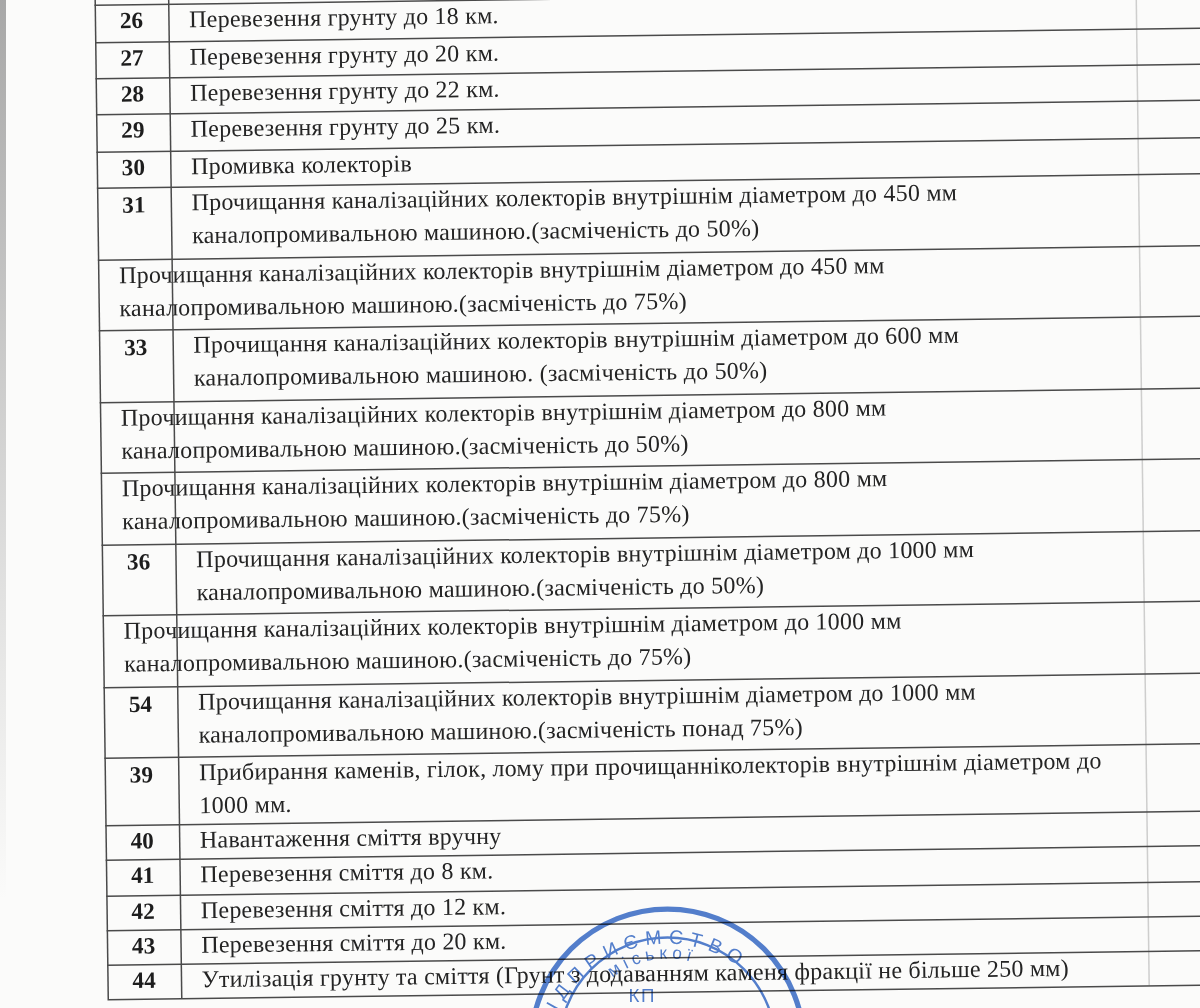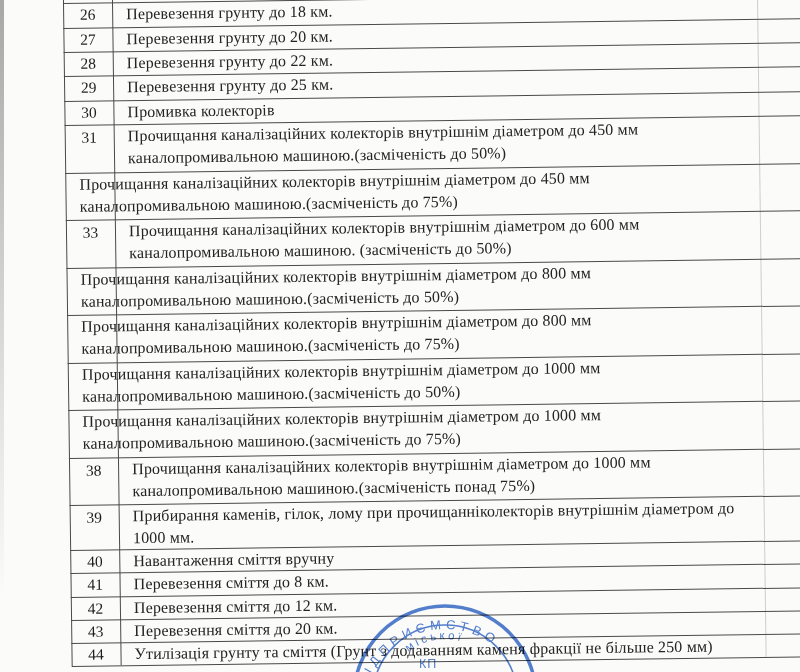--- a/index.html
+++ b/index.html
@@ -33,21 +33,21 @@
     position:absolute;left:63px;top:3px;width:800px;
     border-top:1.4px solid var(--line);
   }
   .row{
     display:flex;box-sizing:border-box;
     border-bottom:1.4px solid var(--line);
     overflow:hidden;
   }
   .cell-num{
     flex:0 0 49px;width:49px;text-align:center;
-    font-weight:normal;font-size:15.5px;color:#1d1d1d;
+    font-weight:bold;font-size:15.5px;color:#1d1d1d;
     padding-top:2px;line-height:20px;
   }
   .cell-desc{
     flex:1;padding-left:14px;padding-right:4px;
     font-size:16px;color:var(--ink);letter-spacing:.15px;
   }
   .cell-desc .ln{line-height:22.4px;white-space:nowrap;}
   .row.single .cell-desc .ln{line-height:20px;padding-top:1px;}
   .row.single .cell-num{padding-top:1px;}
   
@@ -129,33 +129,34 @@
       <div class="ln l2">каналопромивальною машиною.(засміченість до 50%)</div>
     </div>
   </div>
       <div class="row double" style="height: 48px;">
     <div class="cell-desc">
       <div class="ln l1">Прочищання каналізаційних колекторів внутрішнім діаметром до 800 мм</div>
       <div class="ln l2">каналопромивальною машиною.(засміченість до 75%)</div>
     </div>
   </div>
       <div class="row double" style="height: 47px;">
+    <div class="cell-num">36</div>
     <div class="cell-desc">
       <div class="ln l1">Прочищання каналізаційних колекторів внутрішнім діаметром до 1000 мм</div>
       <div class="ln l2">каналопромивальною машиною.(засміченість до 50%)</div>
     </div>
   </div>
       <div class="row double" style="height: 48px;">
     <div class="cell-desc">
       <div class="ln l1">Прочищання каналізаційних колекторів внутрішнім діаметром до 1000 мм</div>
       <div class="ln l2">каналопромивальною машиною.(засміченість до 75%)</div>
     </div>
   </div>
       <div class="row double" style="height: 47px;">
-    <div class="cell-num">38</div>
+    <div class="cell-num">54</div>
     <div class="cell-desc">
       <div class="ln l1">Прочищання каналізаційних колекторів внутрішнім діаметром до 1000 мм</div>
       <div class="ln l2">каналопромивальною машиною.(засміченість понад 75%)</div>
     </div>
   </div>
       <div class="row double" style="height: 45px;">
     <div class="cell-num">39</div>
     <div class="cell-desc">
       <div class="ln l1">Прибирання каменів, гілок, лому при прочищанніколекторів внутрішнім діаметром до</div>
       <div class="ln l2">1000 мм.</div>

